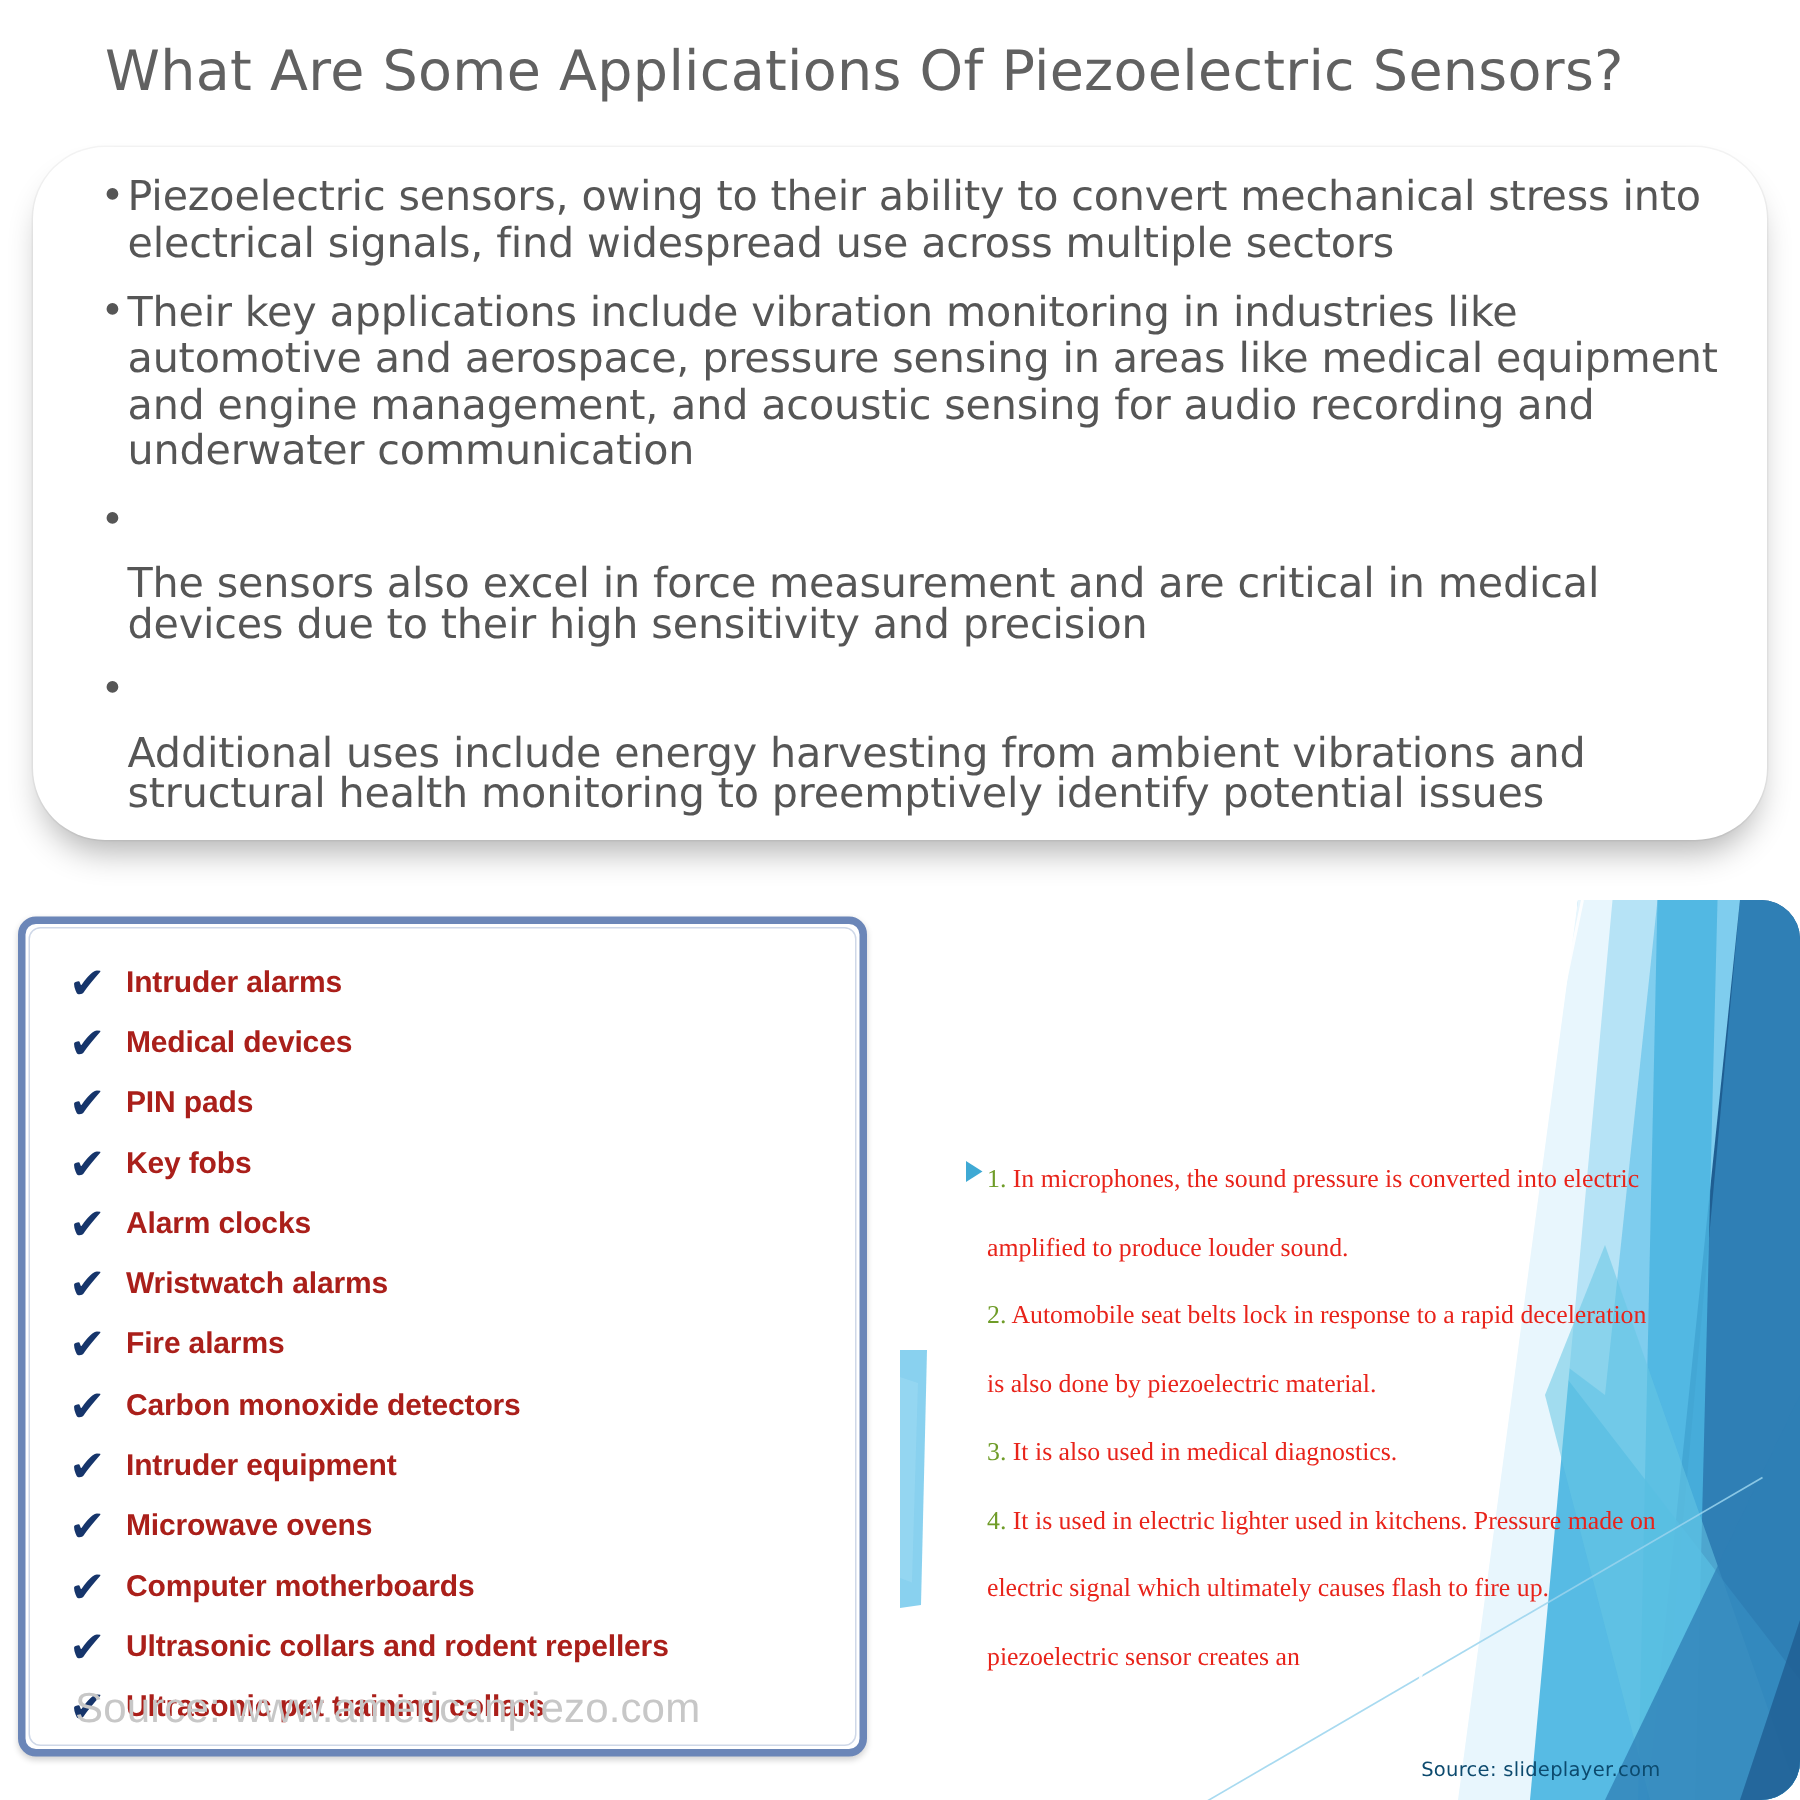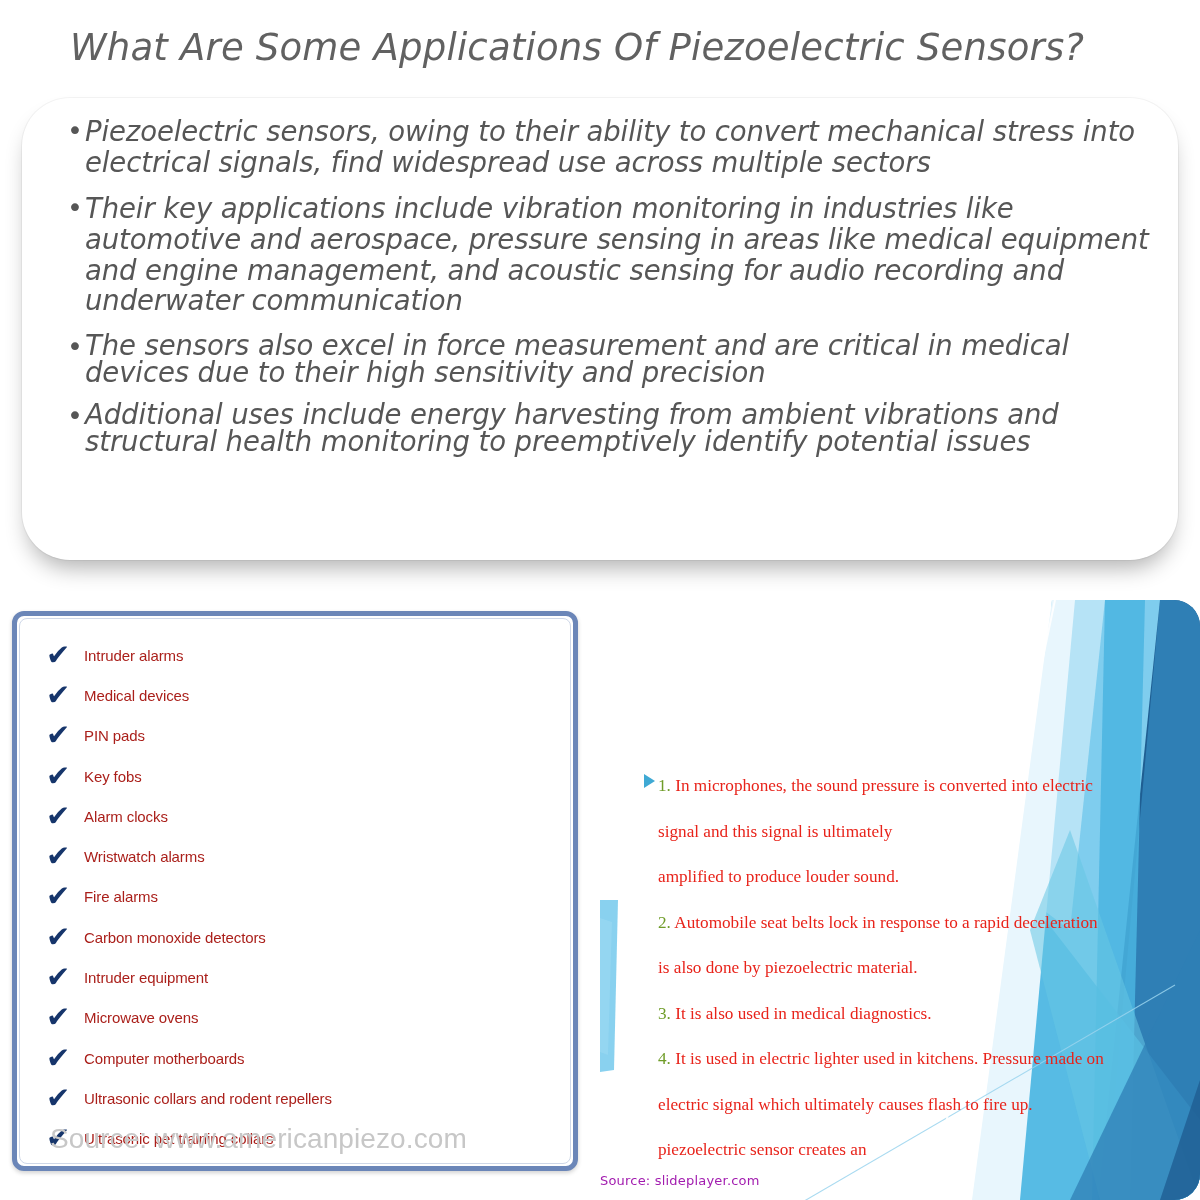--- a/index.html
+++ b/index.html
@@ -15,21 +15,20 @@
     font-family: "Liberation Sans", sans-serif;
   }
 
   
   #hero {
     position: absolute;
     left: 0px;
     top: 0px;
     width: 992px;
     height: 580px;
-    font-style: italic;
   }
   #hero-title {
     position: absolute;
     left: 70px;
     top: 26px;
     width: 1100px;
     font-size: 37px;
     font-weight: 400;
     letter-spacing: 0.2px;
     color: #616161;
@@ -76,21 +75,21 @@
   }
   .bullet .dot {
     flex: 0 0 auto;
     width: 18px;
     font-size: 27px;
     line-height: 1.115;
     color: #565656;
   }
   .bullet .btext { flex: 1 1 auto; }
   .bullet.tight { margin-bottom: 14px; }
-  .bullet.tight .btext { line-height: 1.0; }
+  .bullet.tight .btext { line-height: 1.0; margin-top: 44px; }
 
   
   #check-panel {
     position: absolute;
     left: 12px;
     top: 611px;
     width: 566px;
     height: 560px;
     box-sizing: border-box;
     background: #ffffff;
@@ -122,22 +121,22 @@
     width: 38px;
     color: #16356b;
     font-size: 29px;
     font-weight: bold;
     line-height: 1;
     font-family: "DejaVu Sans", sans-serif;
   }
   .check-row .ctext {
     flex: 1 1 auto;
     color: #aa1f1a;
-    font-size: 15px;
-    font-weight: normal;
+    font-size: 20px;
+    font-weight: bold;
     letter-spacing: -0.1px;
     font-family: "Liberation Sans", sans-serif;
   }
   #piezo-source {
     position: absolute;
     left: 30px;
     bottom: 8px;
     font-family: Liberation Sans, sans-serif;
     font-size: 28px;
     color: #c7c7c7;
@@ -205,24 +204,24 @@
     width: 0; height: 0;
     border-left: 11px solid #3fa9d4;
     border-top: 7px solid transparent;
     border-bottom: 7px solid transparent;
   }
   #slide-source {
     position: absolute;
     left: 0;
     right: 0;
     bottom: 12px;
-    text-align: left;
+    text-align: right;
     font-family: "DejaVu Sans", sans-serif;
     font-size: 13px;
-    color: #a21caf;
+    color: #0c4a6e;
     letter-spacing: 0.2px;
     padding-right: 93px;
   }
 </style>
 </head>
 <body>
 
 <div id="hero">
   <div id="hero-title">What Are Some Applications Of Piezoelectric Sensors?</div>
 
@@ -344,21 +343,20 @@
     </g>
   </svg>
 
 
   <div id="slide-arrow"></div>
 
   <div id="slide-body">
 
     <div class="slide-item">
       <div class="slide-line indent"><span class="slide-num">1.</span> <span>In microphones, the sound pressure is converted into electric</span></div>
-      <div class="slide-line indent">signal and this signal is ultimately</div>
       <div class="slide-line indent">amplified to produce louder sound.</div>
     </div>
 
     <div class="slide-item">
       <div class="slide-line indent"><span class="slide-num">2.</span> <span>Automobile seat belts lock in response to a rapid deceleration</span></div>
       <div class="slide-line indent">is also done by piezoelectric material.</div>
     </div>
 
     <div class="slide-item">
       <div class="slide-line indent"><span class="slide-num">3.</span> <span>It is also used in medical diagnostics.</span></div>

